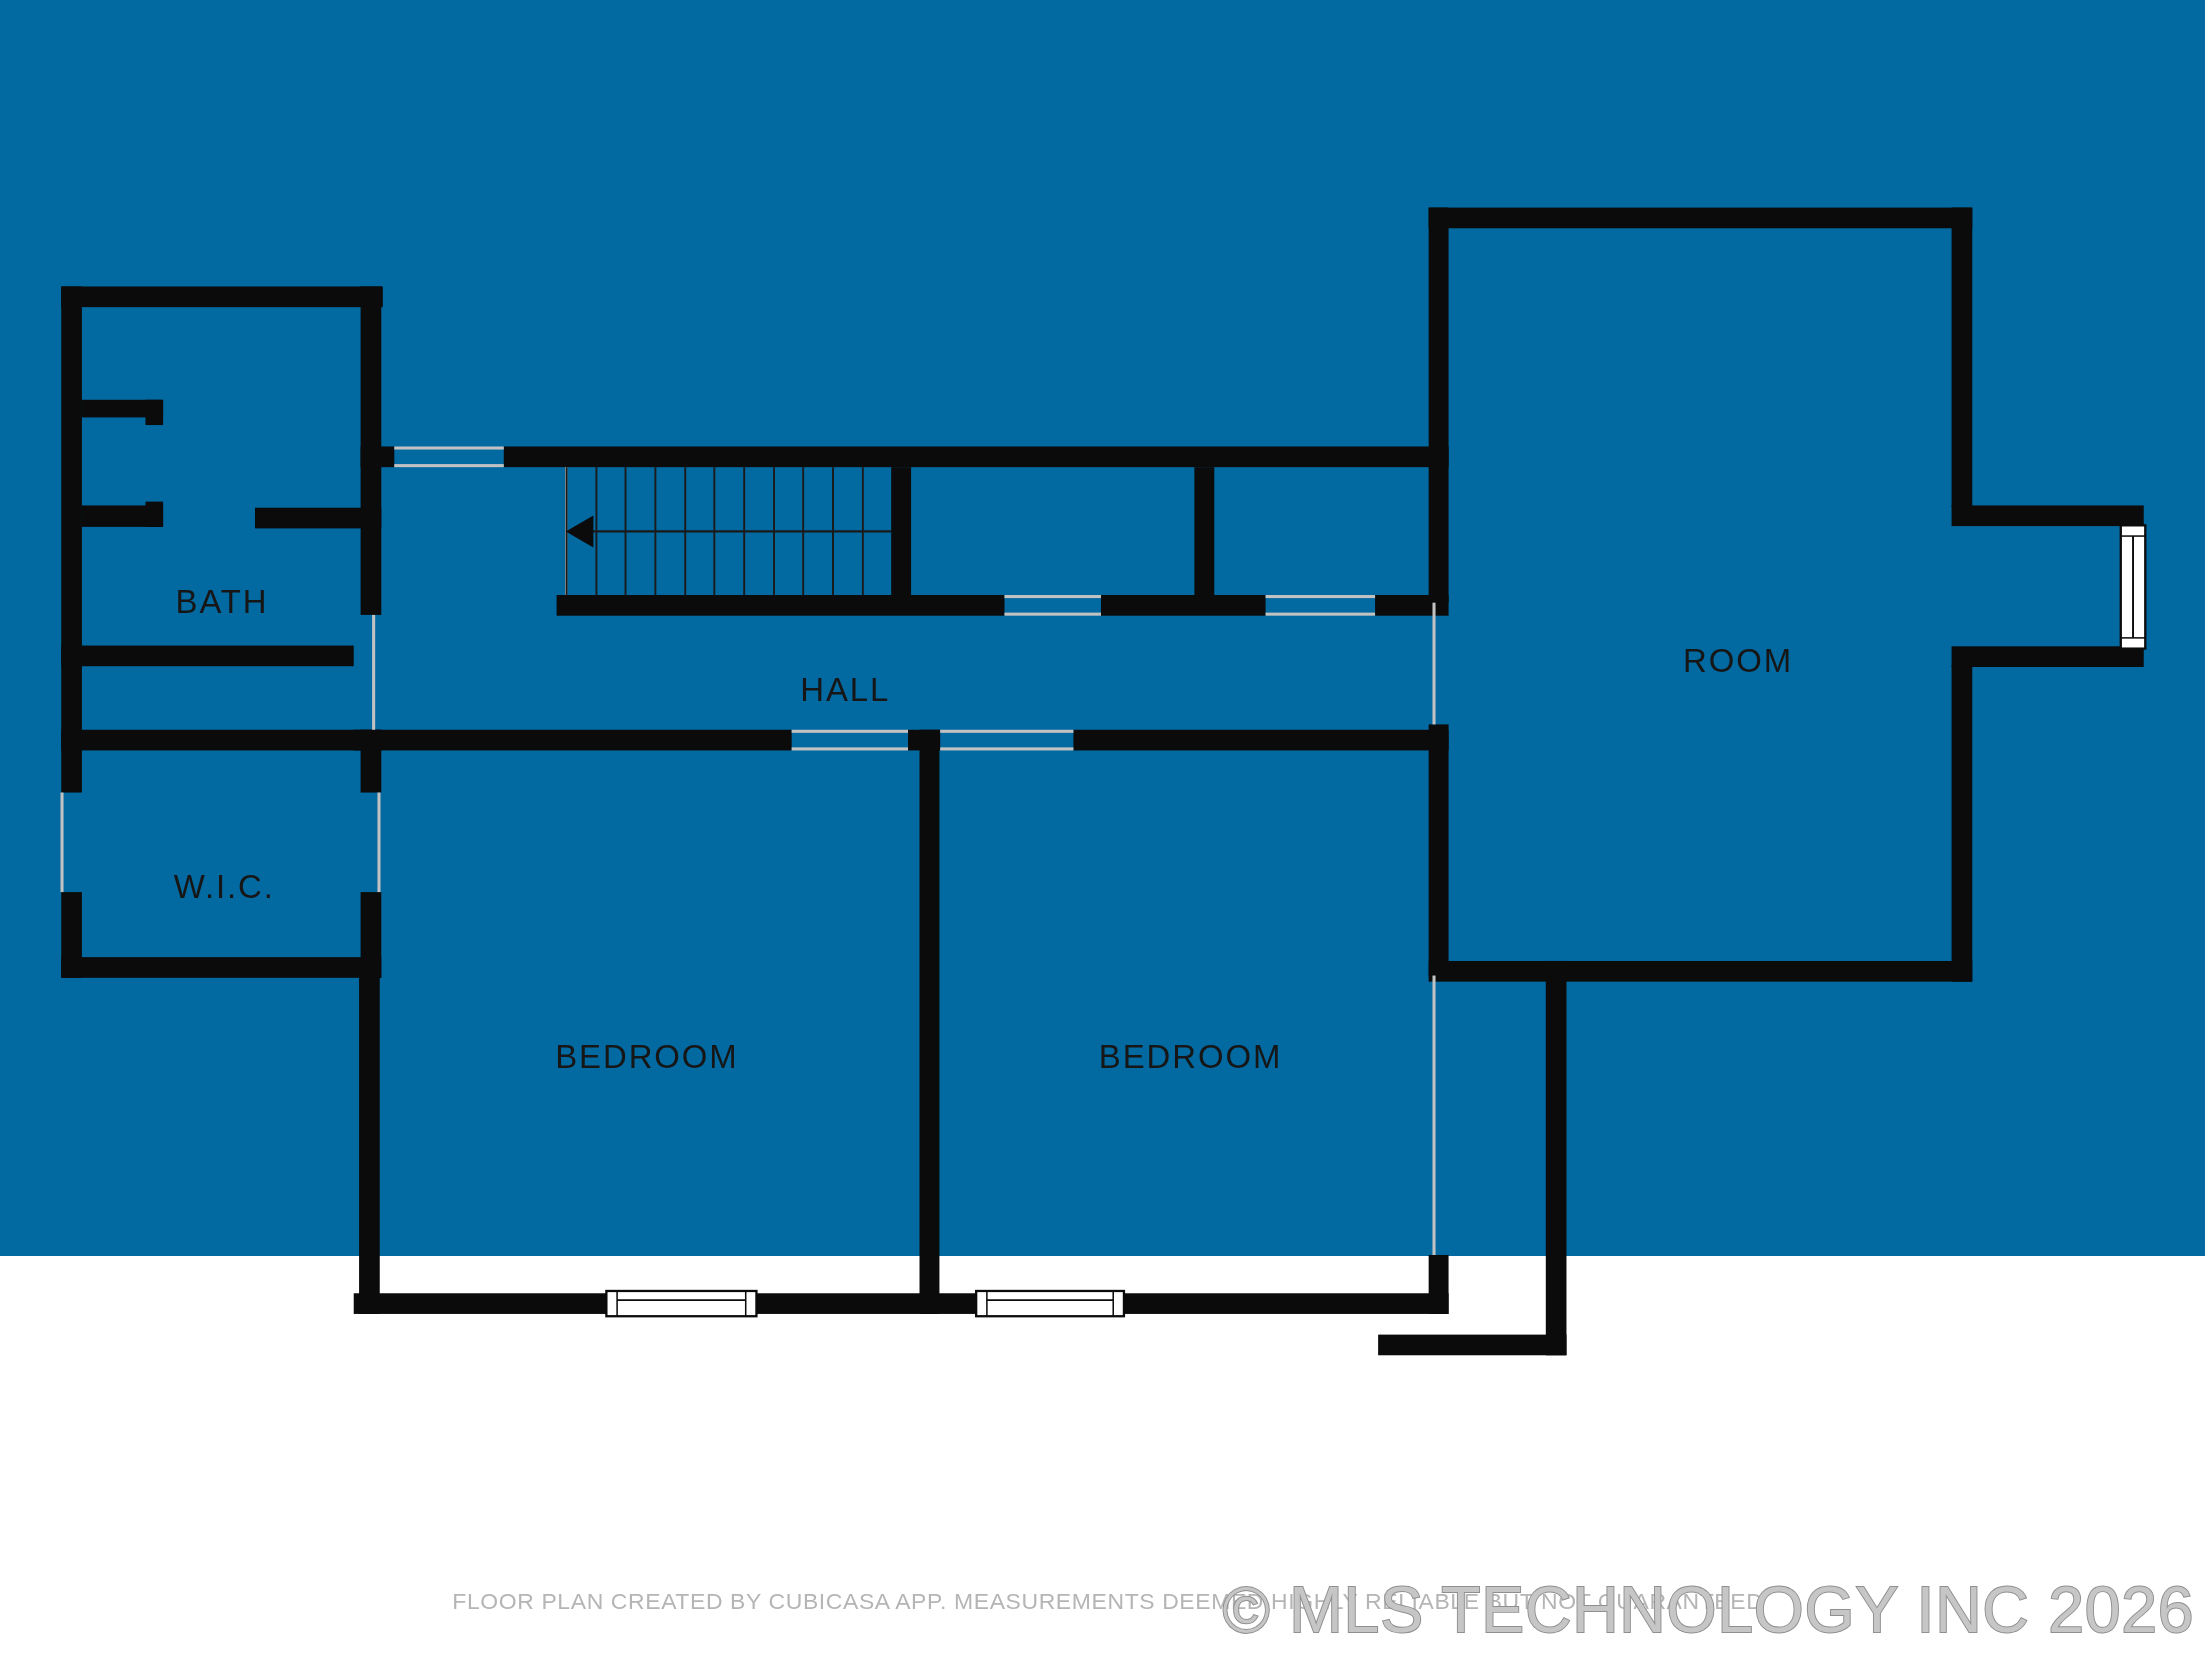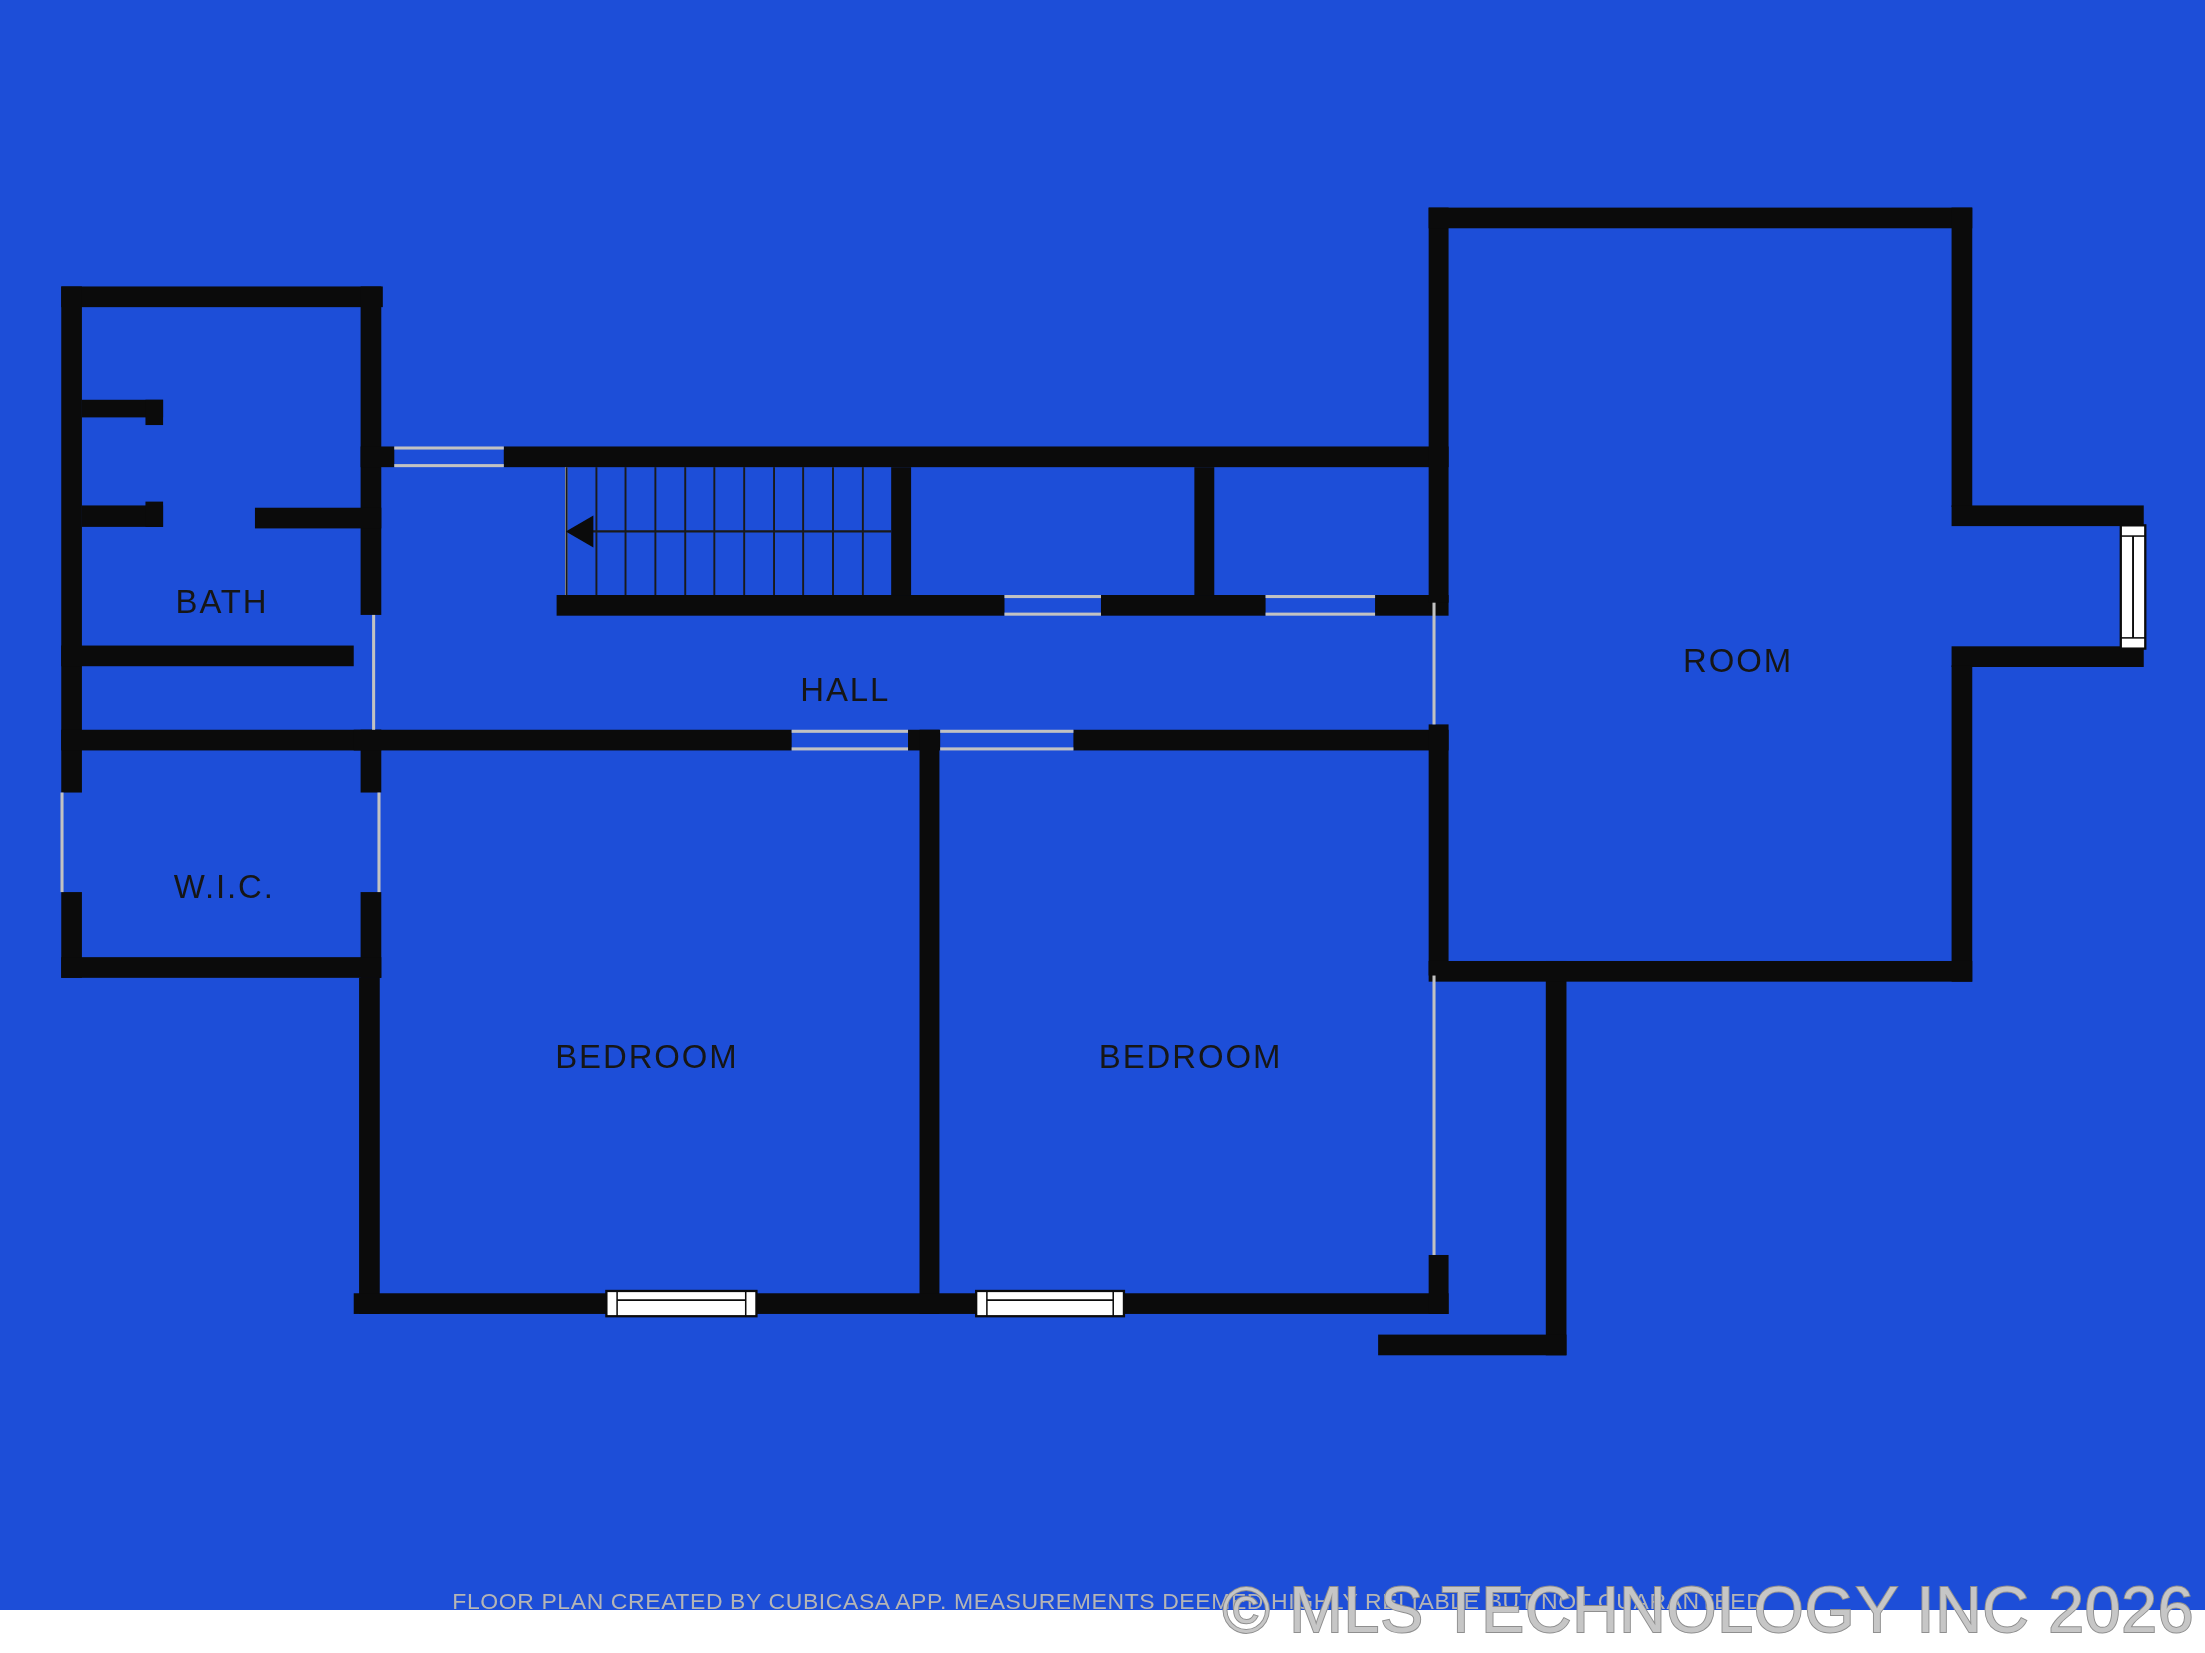--- a/index.html
+++ b/index.html
@@ -1,20 +1,20 @@
 <!DOCTYPE html>
 <html style="font-size:12.3px"><head>
 <meta charset="utf-8">
 <style>
   html,body{
     margin:0;padding:0;background:#ffffff;
     width:2205px;height:1654px;overflow:hidden;
     font-family:"Liberation Sans", sans-serif;
   }
-  #plan-wrap{position:relative;width:2205px;height:1610px;background:#1d4ed8;}
+  #plan-wrap{position:relative;width:2205px;height:1256px;background:#0369a1;}
   svg{position:absolute;left:0;top:0;}
   .room-label{
     fill:#161616;font-size:43px;letter-spacing:2.5px;
     font-family:"Liberation Sans", sans-serif;
     text-anchor:middle;
   }
   .footer-small{
     fill:#b5b5b5;font-size:30px;letter-spacing:0.8px;
     font-family:"Liberation Sans", sans-serif;
     text-anchor:middle;

